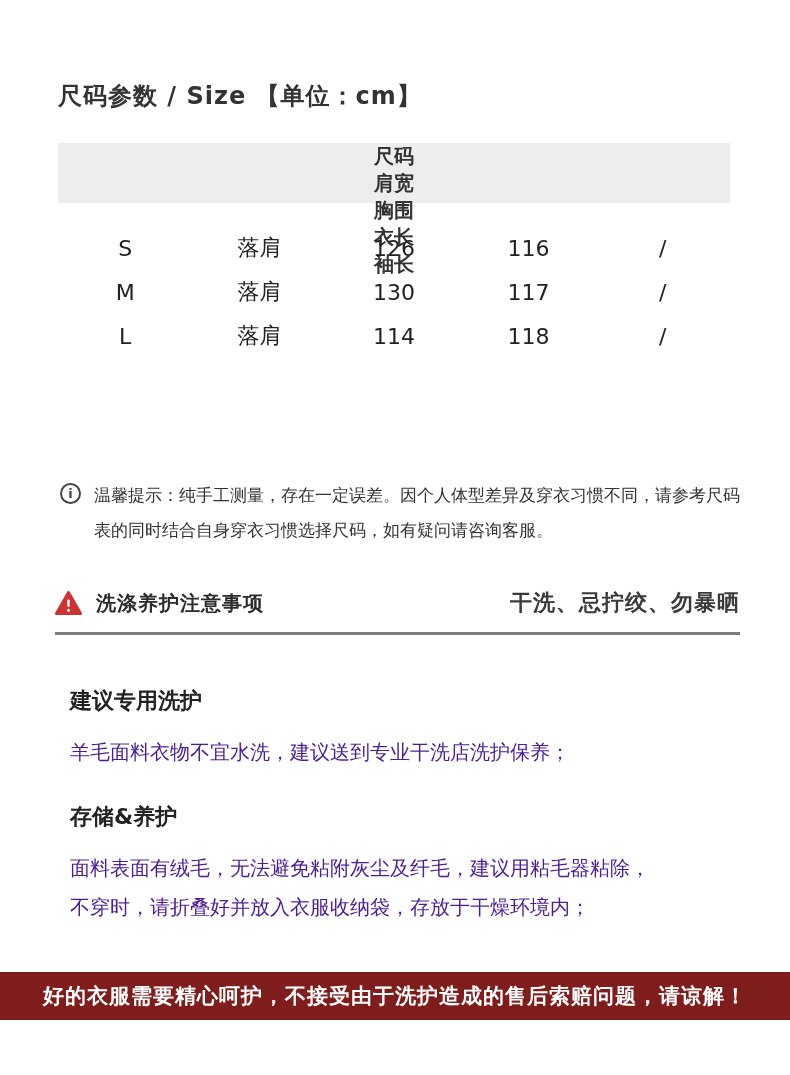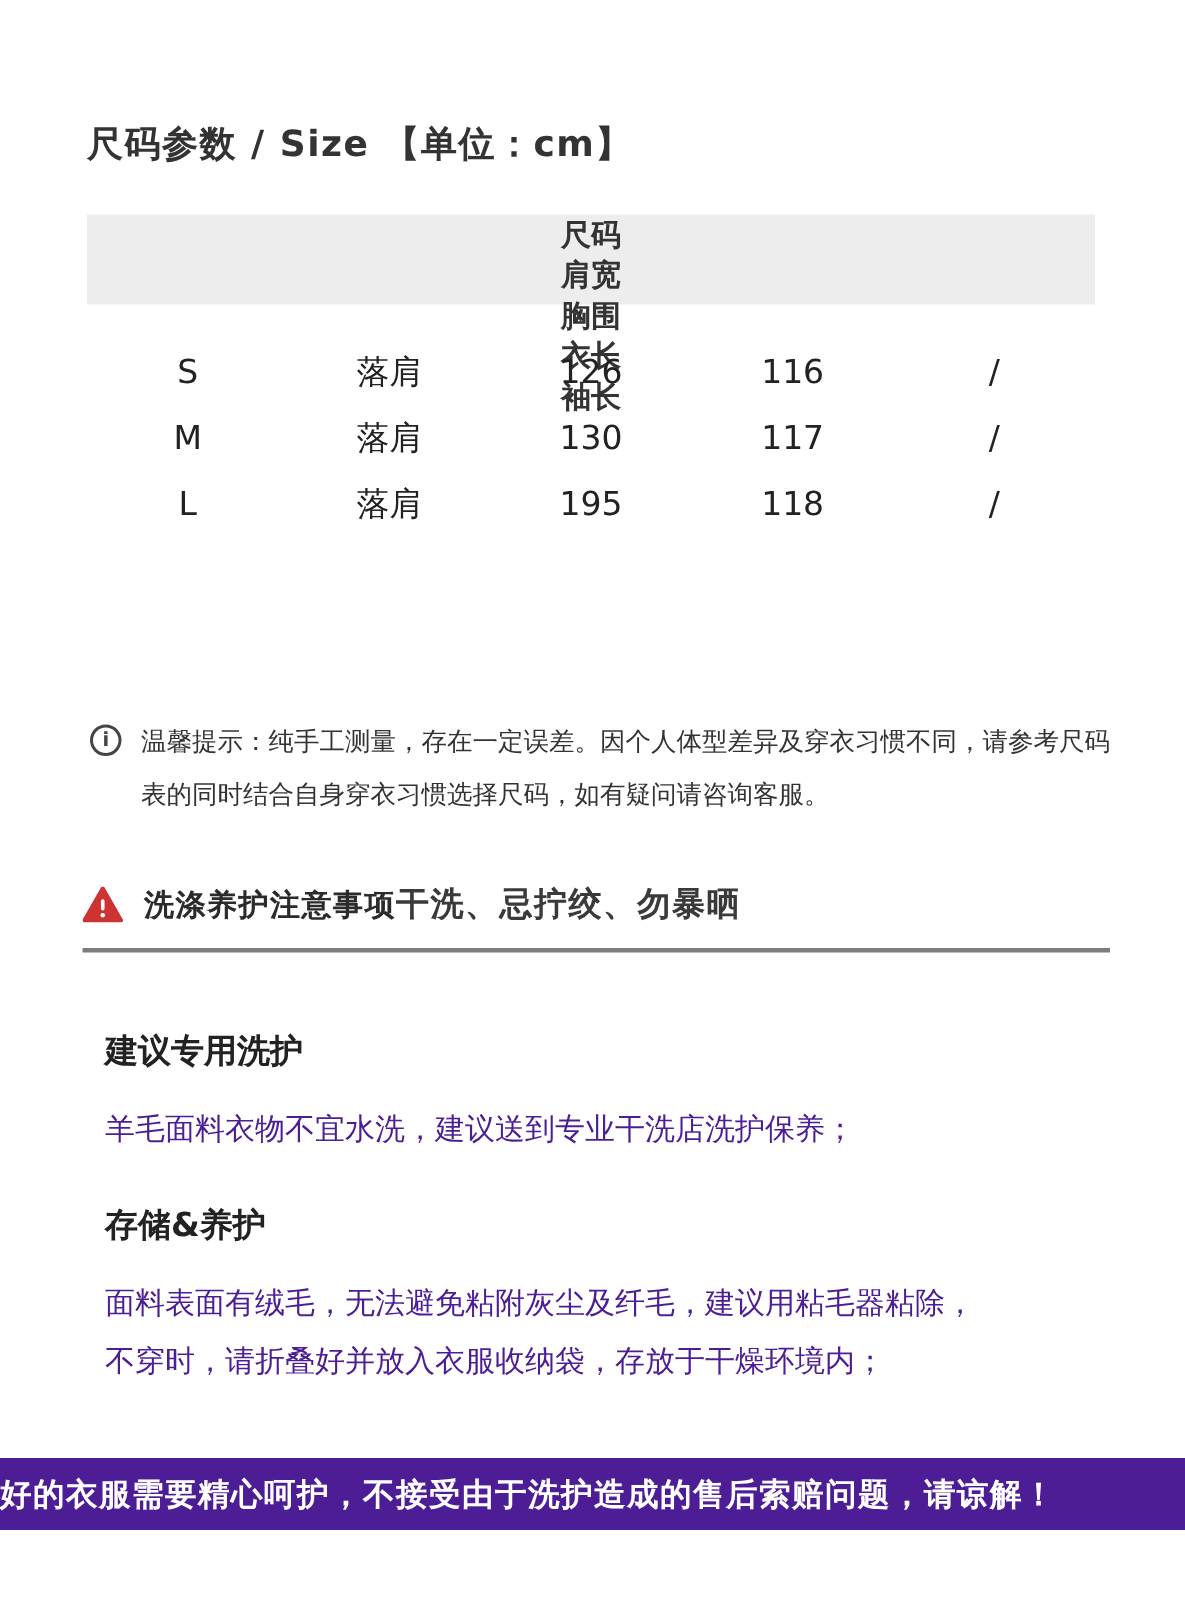--- a/index.html
+++ b/index.html
@@ -45,21 +45,21 @@
   }
   .tip-text {
     margin-left:13px; width:655px;
     font-size:17px; line-height:35px; color:#333333;
     word-break:break-all;
   }
 
   
   .care-header {
     position:absolute; left:55px; top:588px; width:685px;
-    display:flex; align-items:center; 
+    display:flex; align-items:center; justify-content:space-between;
     padding-bottom:14px; border-bottom:3px solid #7d7d7d;
   }
   .care-header-left { display:flex; align-items:center; }
   .warning-icon { width:27px; height:24px; display:block; }
   .care-title {
     margin-left:14px; font-size:20px; font-weight:700; color:#2b2b2b;
     letter-spacing:1px;
   }
   .care-methods {
     font-size:22px; font-weight:700; color:#3a3a3a; letter-spacing:1px;
@@ -72,21 +72,21 @@
     font-size:22px; font-weight:700; color:#222222; margin-bottom:17px;
   }
   .care-block-body {
     width:592px; font-size:20px; font-weight:400; color:#4c1d95;
     line-height:39px; word-break:break-all;
   }
 
   
   .footer-bar {
     position:absolute; left:0; top:972px; width:790px; height:48px;
-    background:#4c1d95; display:flex; align-items:center; justify-content:flex-start;
+    background:#7f1d1d; display:flex; align-items:center; justify-content:center;
   }
   .footer-text {
     color:#ffffff; font-size:21px; font-weight:700; letter-spacing:1px;
   }
 </style>
 </head>
 <body>
 
 <div class="page">
 
@@ -111,21 +111,21 @@
       <div class="trow">
         <div class="cell">M</div>
         <div class="cell">落肩</div>
         <div class="cell">130</div>
         <div class="cell">117</div>
         <div class="cell">/</div>
       </div>
       <div class="trow">
         <div class="cell">L</div>
         <div class="cell">落肩</div>
-        <div class="cell">195</div>
+        <div class="cell">114</div>
         <div class="cell">118</div>
         <div class="cell">/</div>
       </div>
     </div>
   </div>
 
   <div class="tip">
     <span class="info-icon">i</span>
     <p class="tip-text">温馨提示：纯手工测量，存在一定误差。因个人体型差异及穿衣习惯不同，请参考尺码表的同时结合自身穿衣习惯选择尺码，如有疑问请咨询客服。</p>
   </div>

